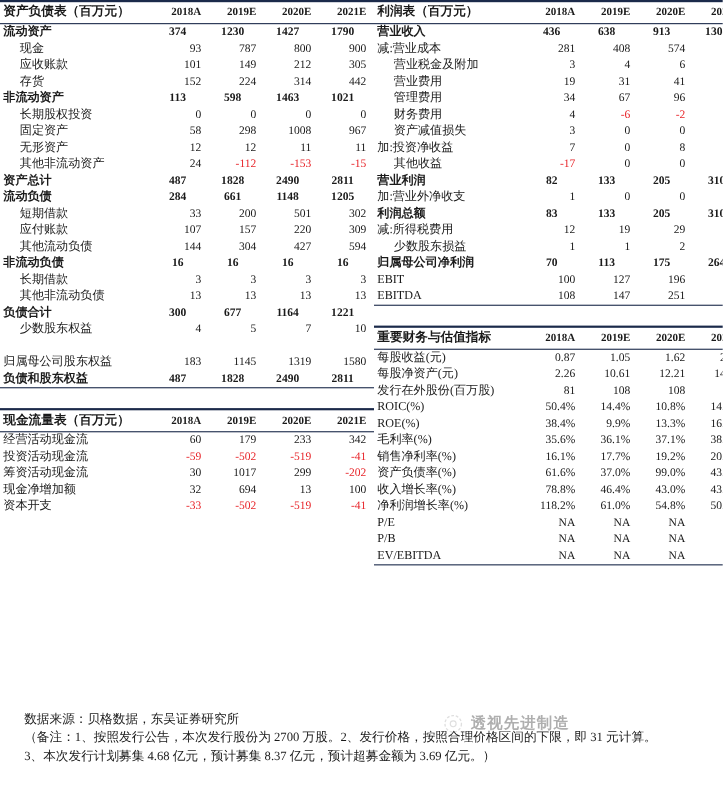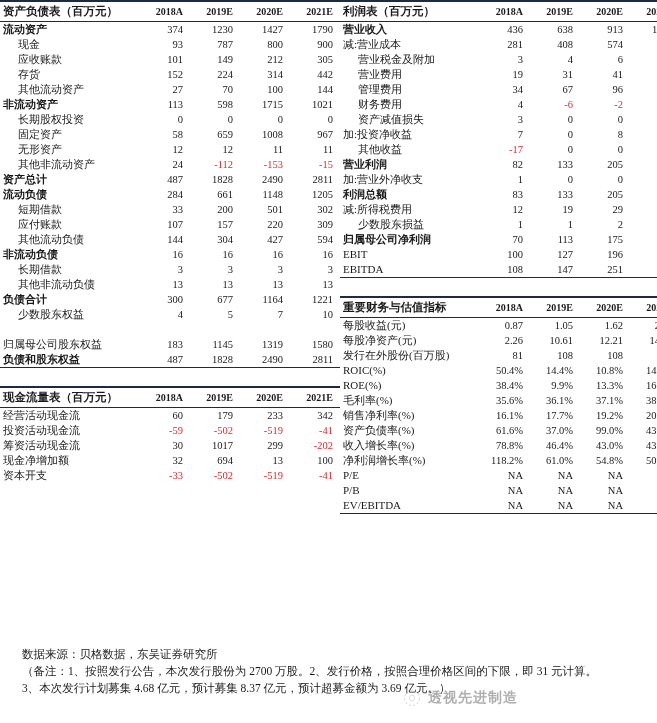--- a/index.html
+++ b/index.html
@@ -68,21 +68,21 @@
   .tbl-top {
     border-top: 2px solid #1b2a4a;
   }
   .tbl-headrule {
     border-bottom: 1.2px solid #1b2a4a;
   }
   .tbl-bottom {
     border-bottom: 1.6px solid #1b2a4a;
   }
   .bold td { font-weight: bold; }
-  .bold td.num { font-weight: normal; }
+  .bold td.num { font-weight: bold; text-align: center; }
   .ind1 .lbl { padding-left: 18px !important; }
   .neg { color: #e8262b; }
   .spacer td { height: 13px; line-height: 13px; }
   .wrapline .lbl { white-space: normal; line-height: 13px; }
 
   .gap-block { height: 18px; }
 
   
   .notes {
     position: absolute;
@@ -93,21 +93,21 @@
     line-height: 17px;
     color: #1a1a1a;
   }
   .notes div {
     padding-left: 22px;
     white-space: nowrap;
   }
   .watermark {
     position: absolute;
     right: 8px;
-    top: 688px;
+    top: 648px;
     display: flex;
     align-items: center;
     gap: 6px;
     opacity: 0.55;
     color: #6e6e6e;
     font-size: 14px;
     font-weight: bold;
     letter-spacing: 1px;
   }
   .wm-logo { width: 20px; height: 20px; opacity: 0.5; }
@@ -158,45 +158,38 @@
               <td class="num">212</td>
               <td class="num">305</td>
             </tr>
             <tr class="ind1">
               <td class="lbl">存货</td>
               <td class="num">152</td>
               <td class="num">224</td>
               <td class="num">314</td>
               <td class="num">442</td>
             </tr>
-            <tr class="ind1">
-              <td class="lbl">其他流动资产</td>
-              <td class="num">27</td>
-              <td class="num">70</td>
-              <td class="num">100</td>
-              <td class="num">144</td>
-            </tr>
             <tr class="bold">
               <td class="lbl">非流动资产</td>
               <td class="num">113</td>
               <td class="num">598</td>
-              <td class="num">1715</td>
+              <td class="num">1463</td>
               <td class="num">1021</td>
             </tr>
             <tr class="ind1">
               <td class="lbl">长期股权投资</td>
               <td class="num">0</td>
               <td class="num">0</td>
               <td class="num">0</td>
               <td class="num">0</td>
             </tr>
             <tr class="ind1">
               <td class="lbl">固定资产</td>
               <td class="num">58</td>
-              <td class="num">659</td>
+              <td class="num">298</td>
               <td class="num">1008</td>
               <td class="num">967</td>
             </tr>
             <tr class="ind1">
               <td class="lbl">无形资产</td>
               <td class="num">12</td>
               <td class="num">12</td>
               <td class="num">11</td>
               <td class="num">11</td>
             </tr>

